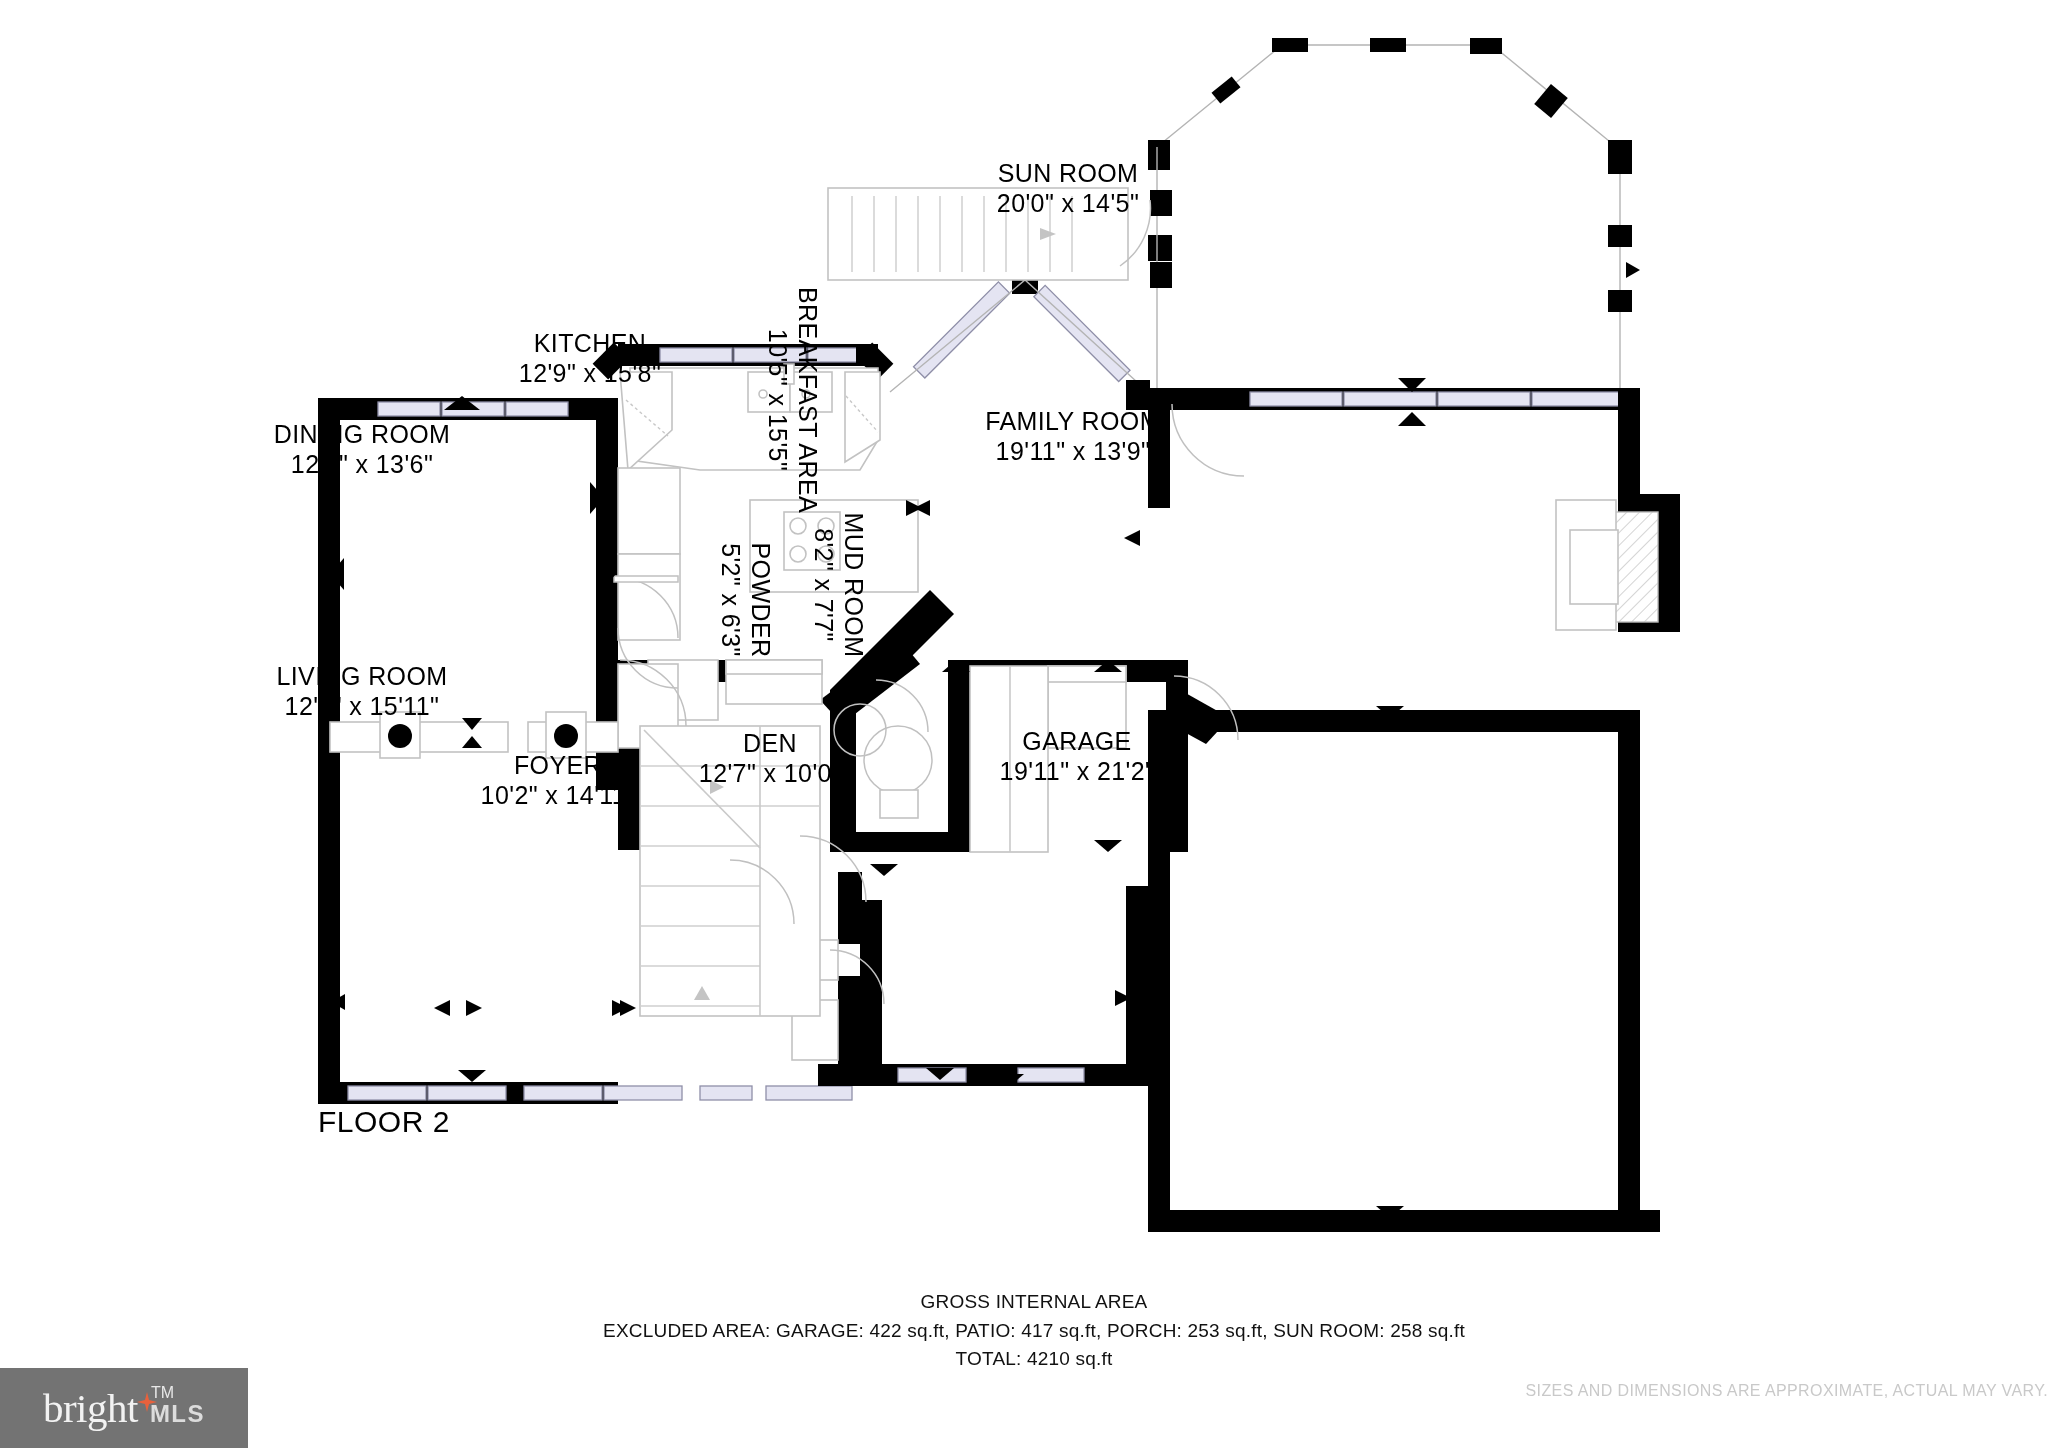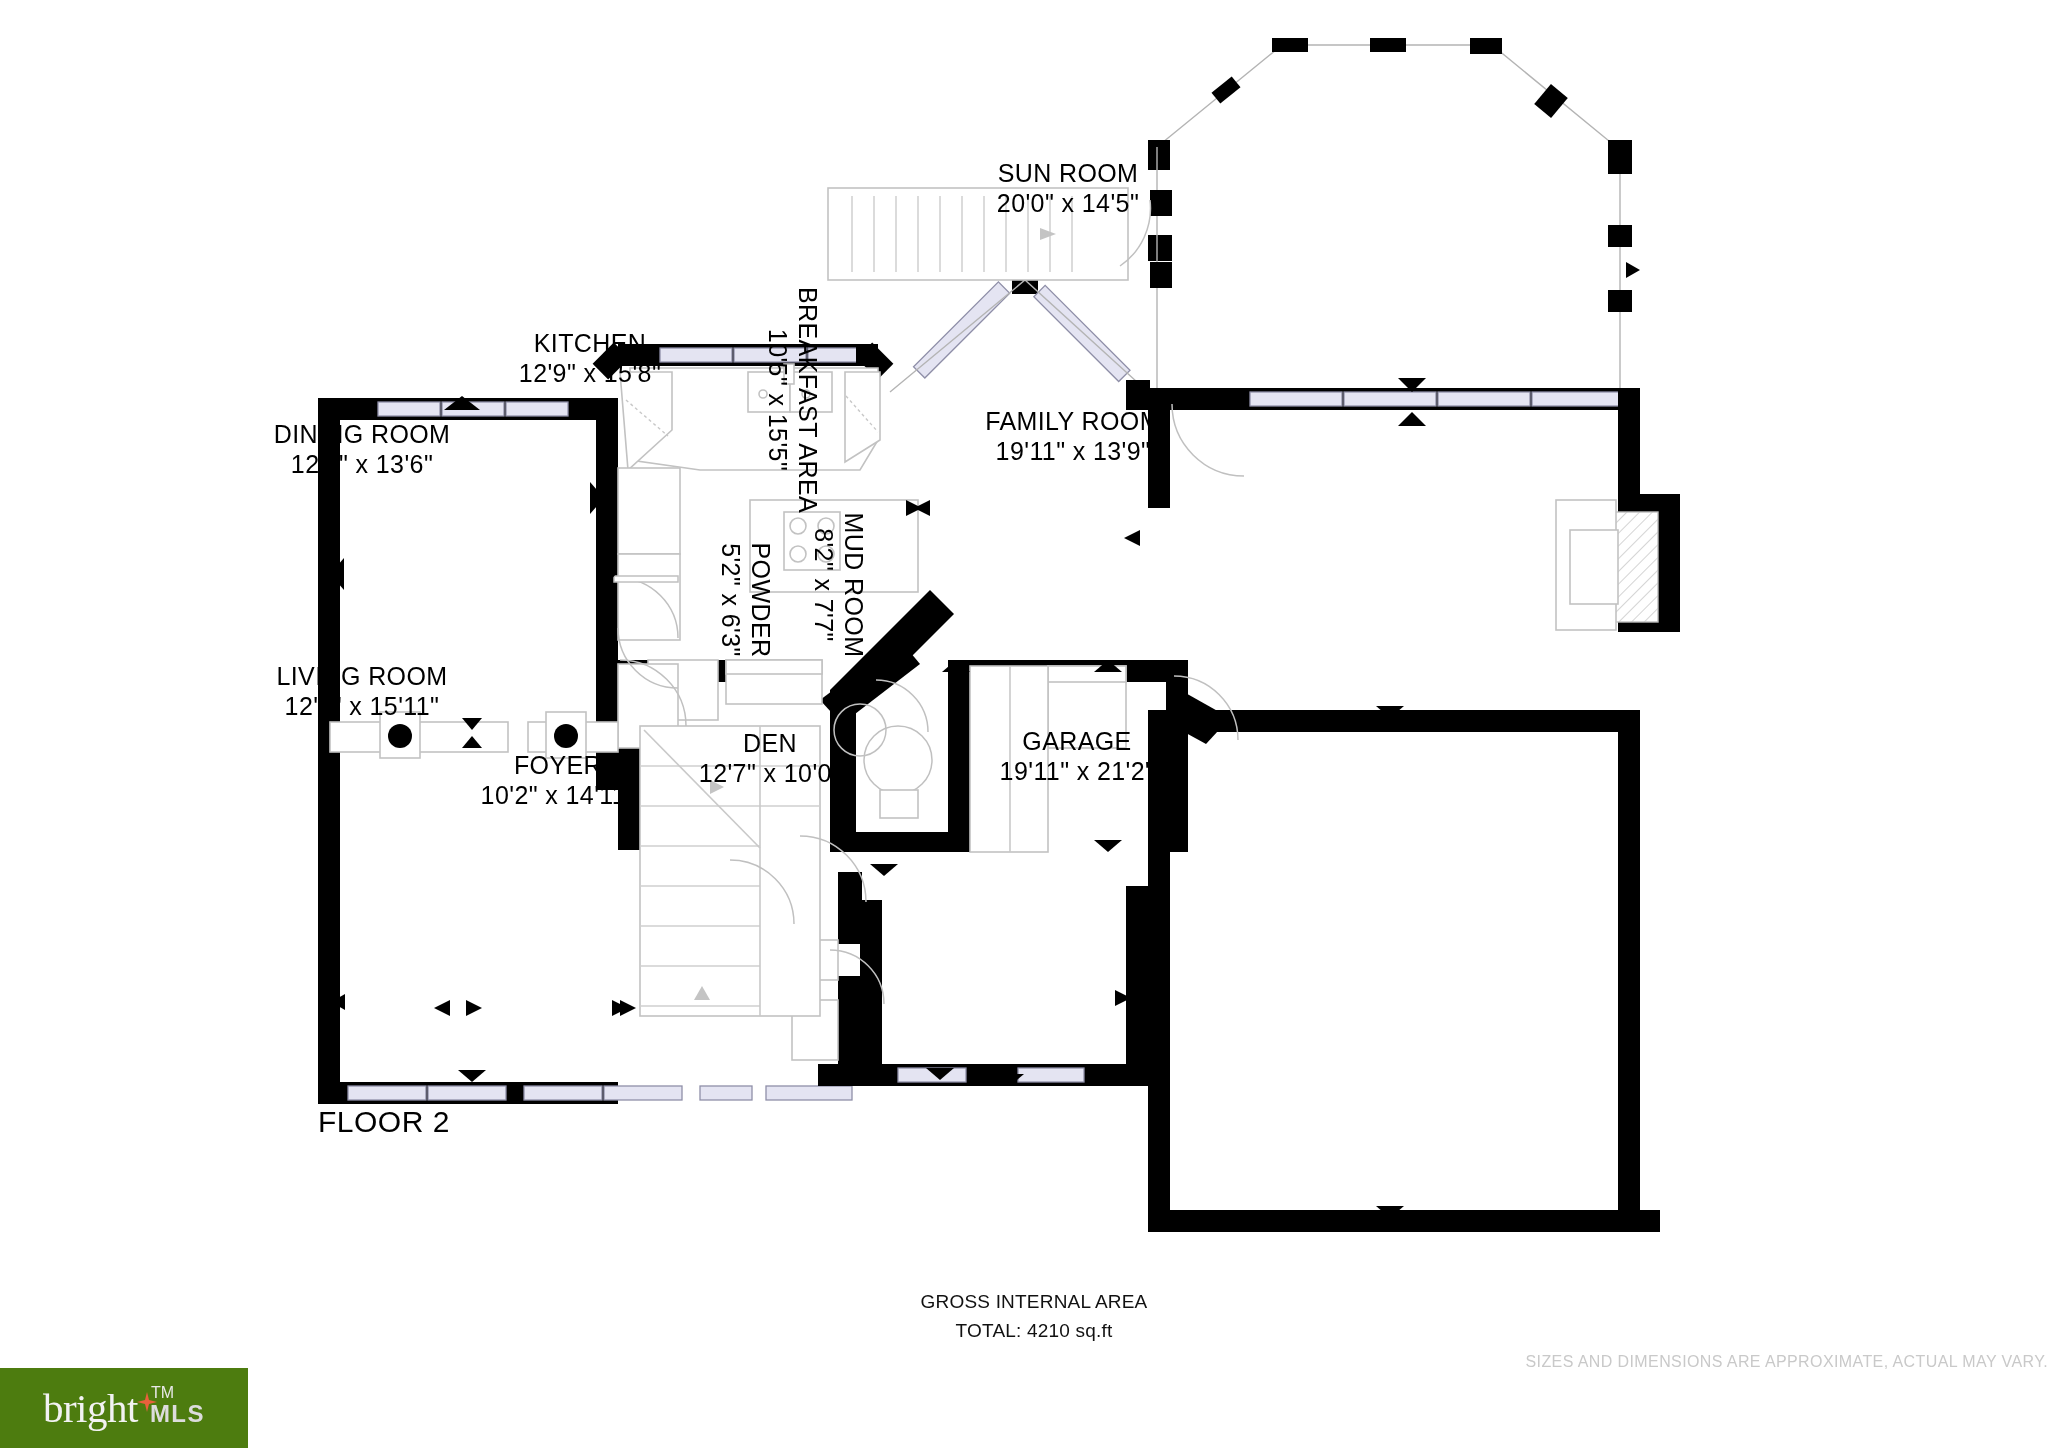--- a/index.html
+++ b/index.html
@@ -358,25 +358,26 @@
         <text class="room-label room-name" x="558" y="774">FOYER</text>
         <text class="room-label room-dim" x="558" y="804">10'2" x 14'11"</text>
       </g>
     </g>
 
   <text class="floor-tag" x="318" y="1132">FLOOR 2</text>
 </svg>
 
 <div id="footer">
   <div class="gia">GROSS INTERNAL AREA</div>
+  <div class="gia">EXCLUDED AREA: GARAGE: 422 sq.ft, PATIO: 417 sq.ft, PORCH: 253 sq.ft, SUN ROOM: 258 sq.ft</div>
   <div class="gia">TOTAL: 4210 sq.ft</div>
   <div class="disclaimer">SIZES AND DIMENSIONS ARE APPROXIMATE, ACTUAL MAY VARY.</div>
 </div>
 
-<div id="wm" style="background: #4d7c0f;">
+<div id="wm" style="background: #737373;">
   <div class="wmi">
     <span class="bword">bright</span>
     <span class="star" style="color: rgb(232, 97, 60);">
       <svg viewBox="0 0 20 20" width="20" height="20" aria-hidden="true">
         <path d="M10 0 L12 8 L20 10 L12 12 L10 20 L8 12 L0 10 L8 8 Z" fill="currentColor"></path>
       </svg>
     </span>
     <span class="tm">TM</span>
     <span class="mls">MLS</span>
   </div>

